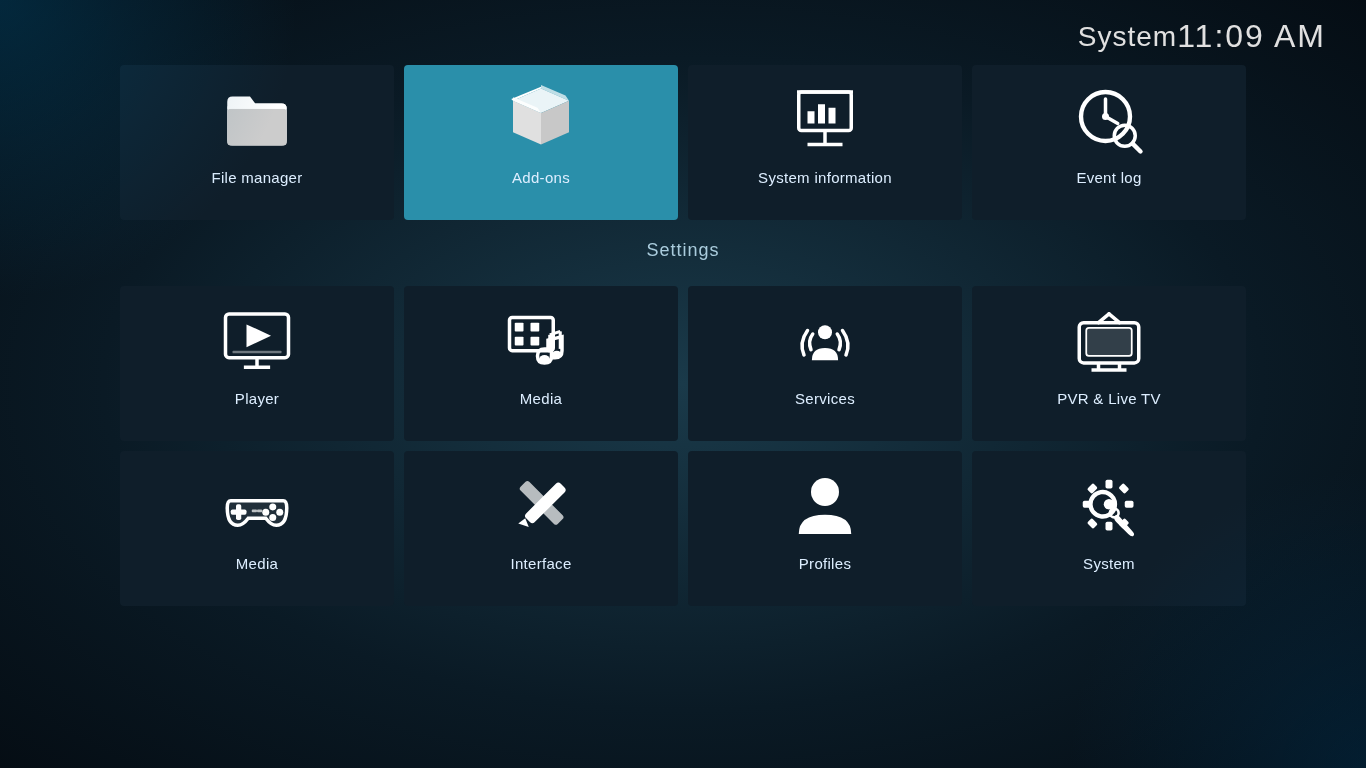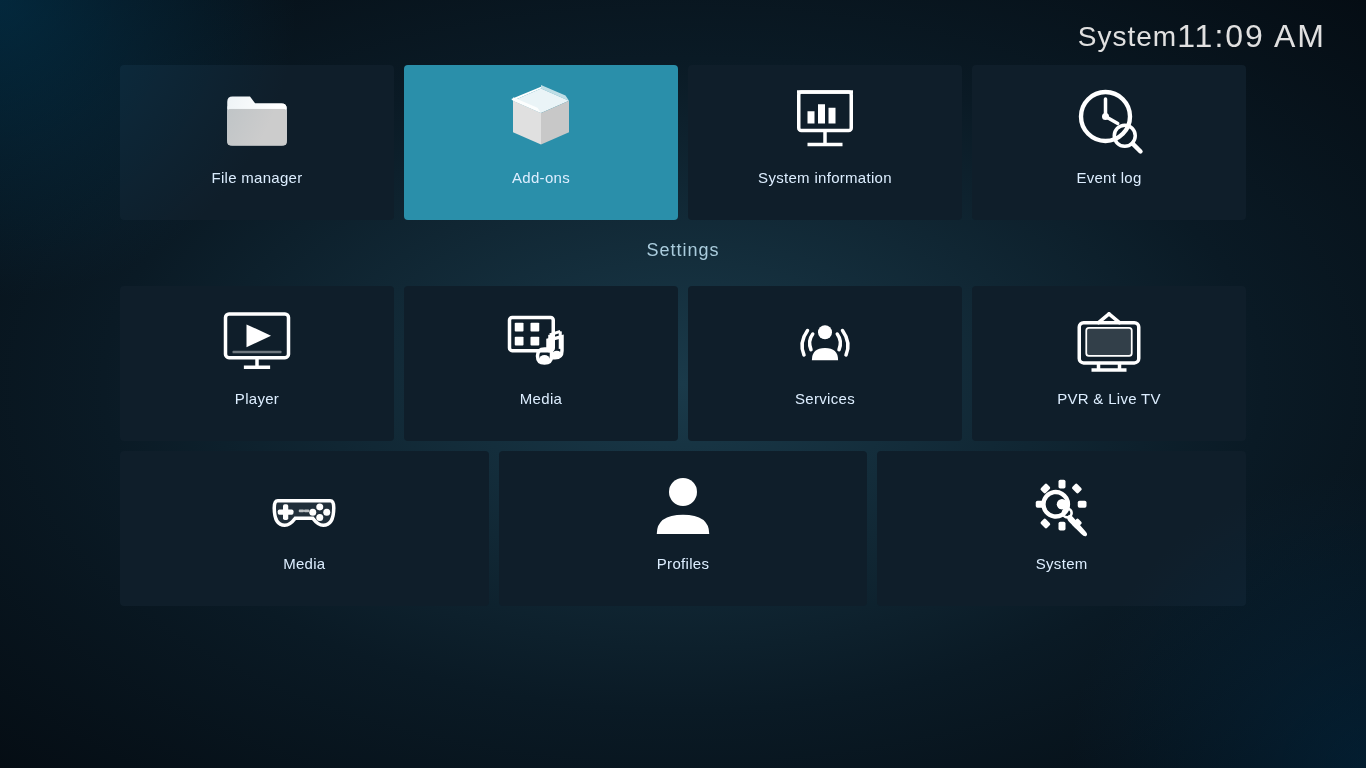--- a/index.html
+++ b/index.html
@@ -297,20 +297,32 @@
           <circle cx="58" cy="43" r="4" fill="white"></circle>
           <circle cx="50" cy="37" r="4" fill="white"></circle>
 
           <rect x="34" y="34" width="6" height="3" rx="1" fill="white" opacity="0.7"></rect>
           <rect x="40" y="34" width="6" height="3" rx="1" fill="white" opacity="0.7"></rect>
         </svg>
       </div>
       <span class="tile-label">Media</span>
     </div>
 
+    <div class="tile">
+      <div class="tile-icon">
+        <svg viewBox="0 0 80 80" xmlns="http://www.w3.org/2000/svg">
+
+          <rect x="34" y="6" width="14" height="56" rx="4" transform="rotate(45 40 40)" fill="white"></rect>
+          <polygon points="14,60 22,54 26,64" fill="white"></polygon>
+
+          <rect x="36" y="8" width="14" height="60" rx="3" transform="rotate(-45 40 40)" fill="white" opacity="0.7"></rect>
+        </svg>
+      </div>
+      <span class="tile-label">Interface</span>
+    </div>
 
     <div class="tile">
       <div class="tile-icon">
         <svg viewBox="0 0 80 80" xmlns="http://www.w3.org/2000/svg">
           <circle cx="40" cy="24" r="16" fill="white"></circle>
           <path d="M10 72 Q10 50 40 50 Q70 50 70 72" fill="white"></path>
         </svg>
       </div>
       <span class="tile-label">Profiles</span>
     </div>

